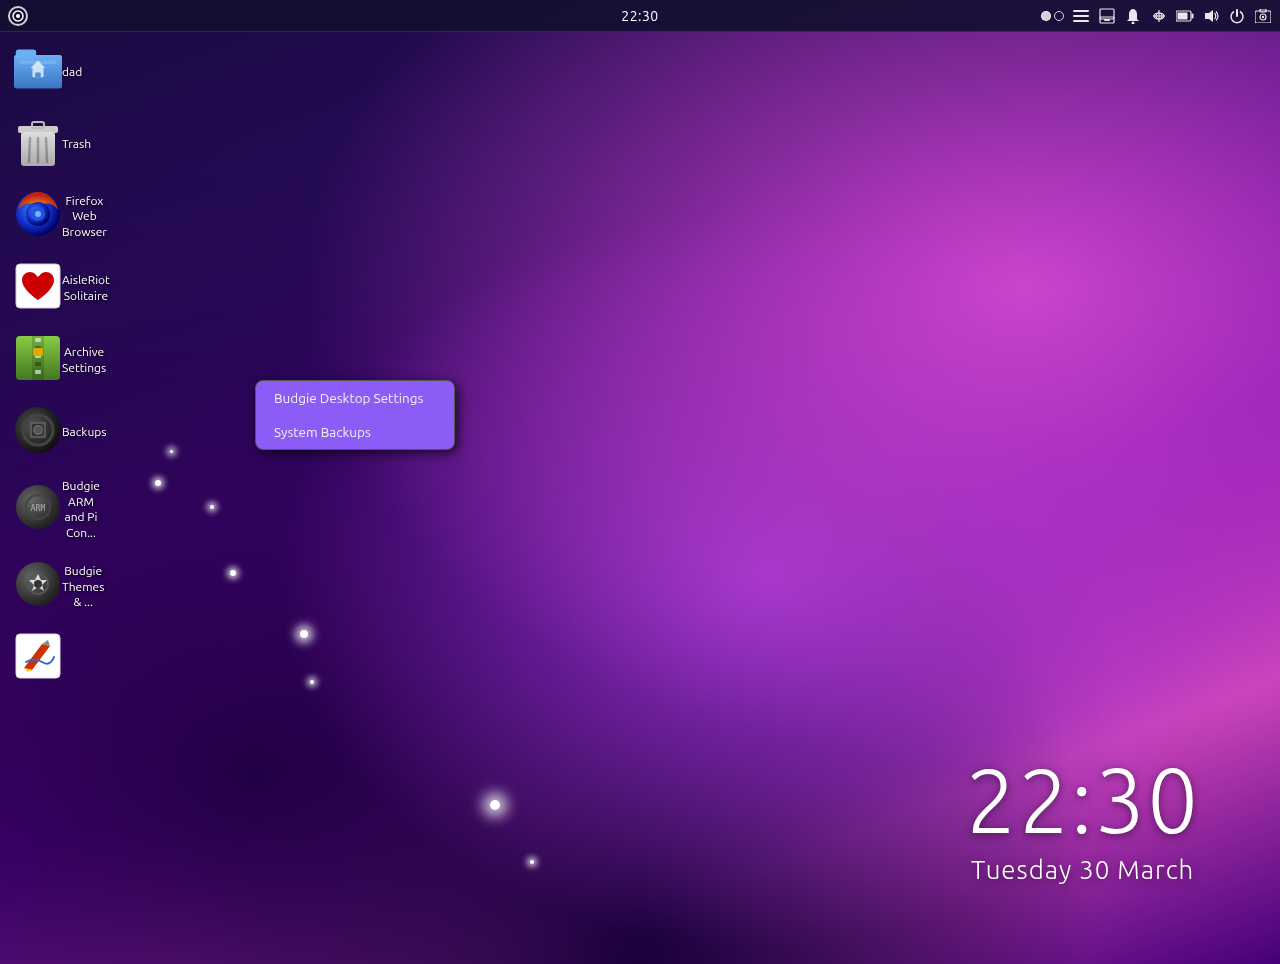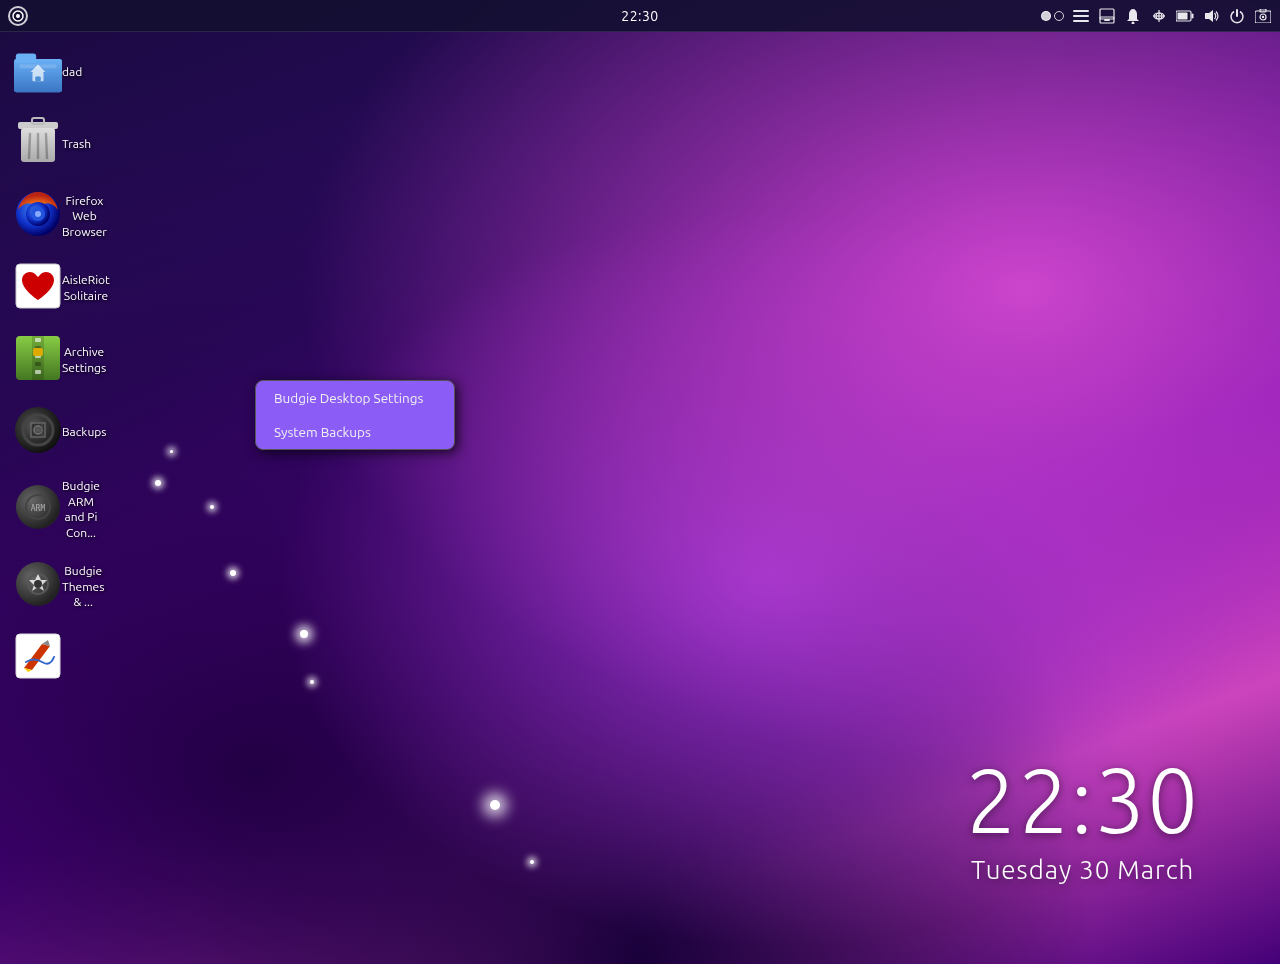--- a/index.html
+++ b/index.html
@@ -118,21 +118,21 @@
       border-radius: 6px;
       cursor: pointer;
       text-align: center;
     }
 
     .icon-img {
       width: 48px;
       height: 48px;
       margin-bottom: 4px;
       display: flex;
-      align-items: flex-end;
+      align-items: flex-start;
       justify-content: center;
     }
 
     .icon-label {
       color: white;
       font-size: 12px;
       line-height: 1.3;
       text-shadow: 1px 1px 3px rgba(0,0,0,0.9);
       max-width: 88px;
       word-wrap: break-word;

